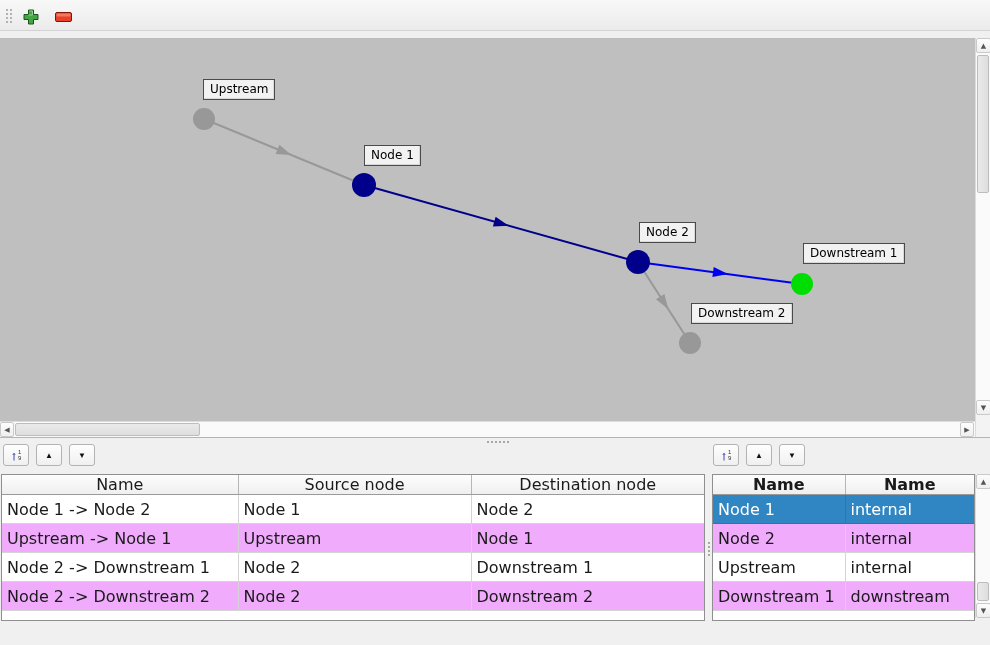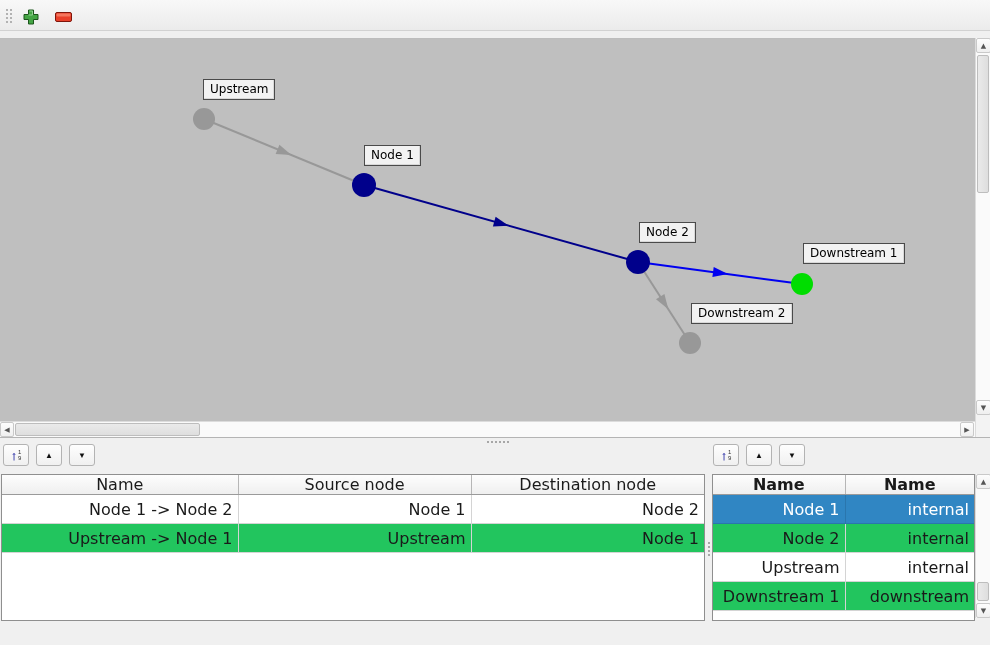--- a/index.html
+++ b/index.html
@@ -53,23 +53,23 @@
   .tbl-wrap { position:absolute; top:474px; background:#fff; border:1px solid #8f8f8f; }
   .tw-left { left:1px; width:704px; height:147px; }
   .tw-right { left:712px; width:263px; height:147px; }
   table.data-table { border-collapse:collapse; table-layout:fixed; width:100%; font-size:16px; color:#1a1a1a; }
   .data-table th { height:18px; font-weight:normal; text-align:center; background:linear-gradient(#fdfdfd,#efefef);
     border-right:1px solid #b6b6b6; border-bottom:1px solid #9a9a9a; padding:0 4px; cursor:pointer;
     overflow:hidden; white-space:nowrap; }
   .tw-right .data-table th { font-weight:bold; }
   .data-table th:last-child { border-right:none; }
   .data-table td { height:29px; border-right:1px solid #d4d4d4; border-bottom:1px solid #d4d4d4;
-    padding:0 5px; overflow:hidden; white-space:nowrap; cursor:default;text-align:right; }
+    padding:0 5px; overflow:hidden; white-space:nowrap; cursor:default; }
   .data-table td:last-child { border-right:none; }
-  .data-table tr.alt td { background:#22c55e;margin-top:11px; }
+  .data-table tr.alt td { background:#f0abfc;margin-top:11px; }
   .data-table tr.selected td { background:#3086c3; color:#fff; border-right-color:#2a76ad; border-bottom-color:#2a76ad; }
 
   
   .sb-nodes { left:975px; top:474px; width:15px; height:144px; }
 
   
   .statusbar { position:absolute; left:0; top:622px; width:990px; height:23px; background:#f0f0f0; }
 </style>
 </head>
 <body>
@@ -200,20 +200,30 @@
           <tr>
             <td>Node 1 -&gt; Node 2</td>
             <td>Node 1</td>
             <td>Node 2</td>
           </tr>
           <tr class="alt">
             <td>Upstream -&gt; Node 1</td>
             <td>Upstream</td>
             <td>Node 1</td>
           </tr>
+          <tr>
+            <td>Node 2 -&gt; Downstream 1</td>
+            <td>Node 2</td>
+            <td>Downstream 1</td>
+          </tr>
+          <tr class="alt">
+            <td>Node 2 -&gt; Downstream 2</td>
+            <td>Node 2</td>
+            <td>Downstream 2</td>
+          </tr>
         </tbody>
       </table>
     </div>
 
   <div class="vsplit">
     <div class="vsplit-dots"></div>
   </div>
 
   <div class="tbl-wrap tw-right" id="nodes-table">
       <table class="data-table">

